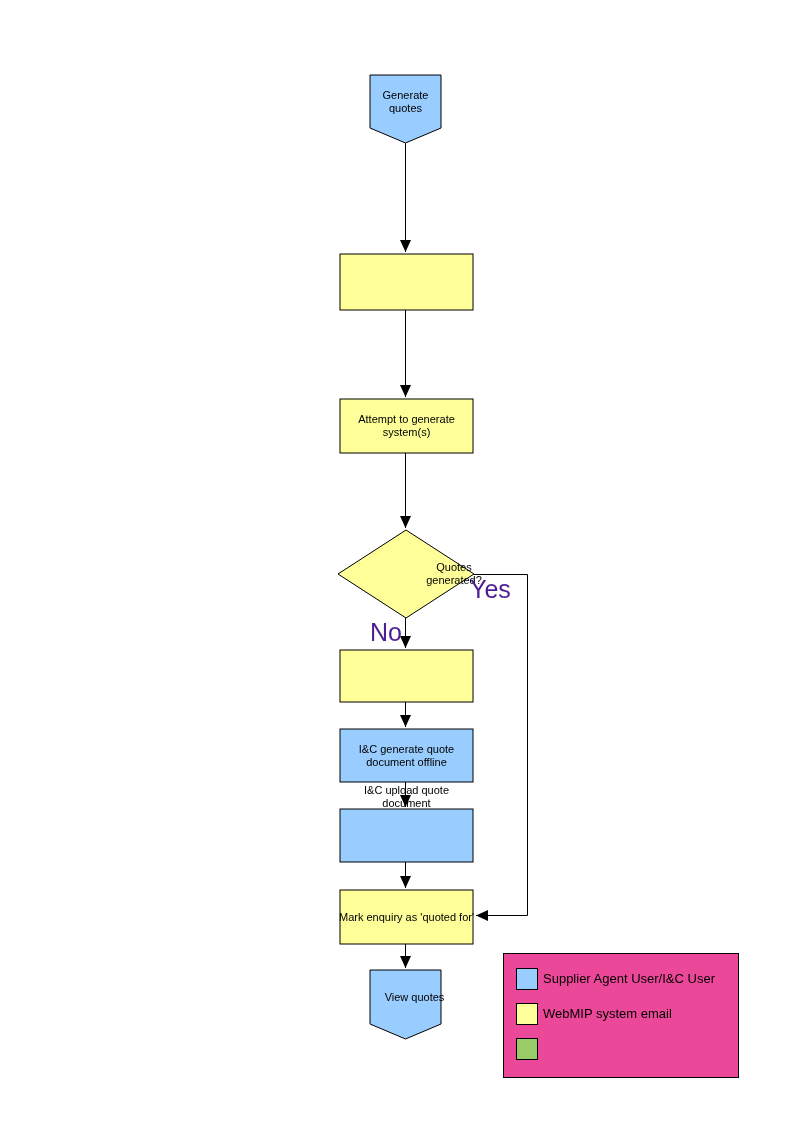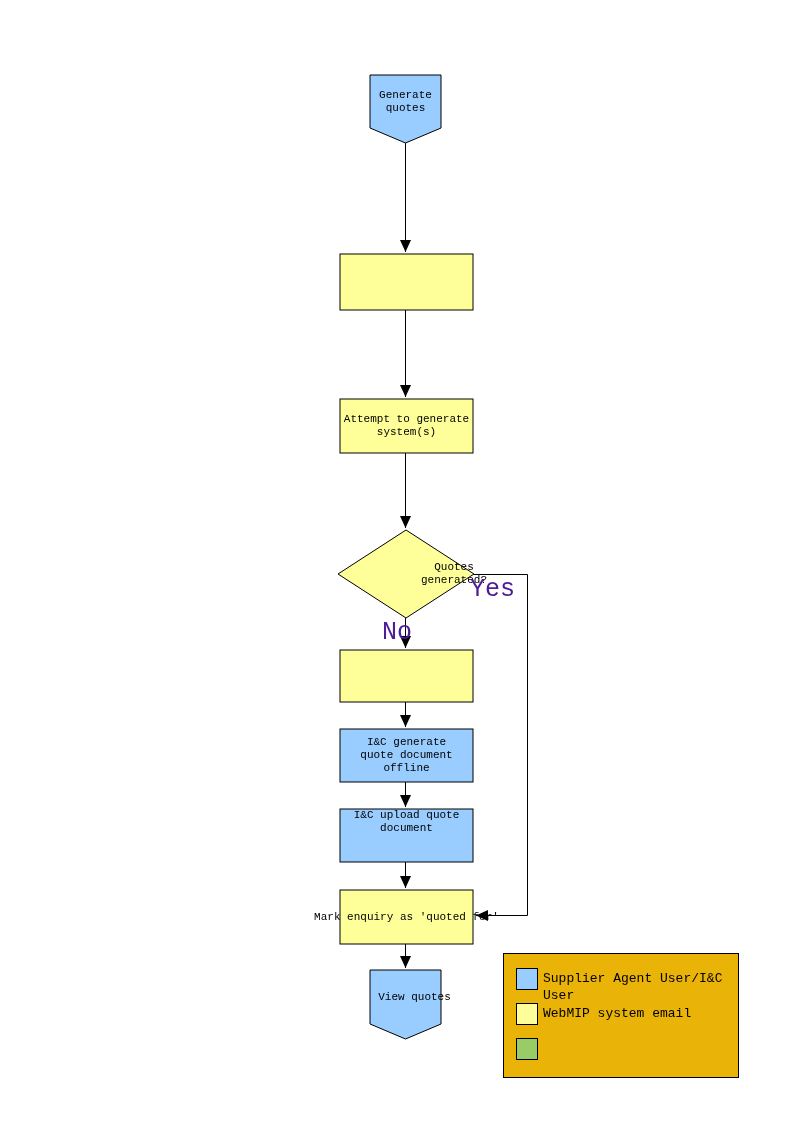--- a/index.html
+++ b/index.html
@@ -1,21 +1,21 @@
 <!DOCTYPE html>
 <html><head>
 <meta charset="utf-8">
 <style>
   html, body { margin: 0; padding: 0; background: #ffffff; }
   #page {
     position: relative;
     width: 794px;
     height: 1123px;
     background: #ffffff;
-    font-family: Liberation Mono, monospace;
+    font-family: Liberation Sans, sans-serif;
     color: #000;
     overflow: hidden;
   }
   #flow-svg { position: absolute; left: 0; top: 0; }
   .lbl {
     position: absolute;
     display: flex;
     align-items: center;
     justify-content: center;
     text-align: center;
@@ -30,21 +30,21 @@
     color: #4c1d95;
   }
   .nowrap { white-space: nowrap; }
   #legend {
     position: absolute;
     left: 503px;
     top: 953px;
     width: 236px;
     height: 125px;
     border: 1px solid #000;
-    background: #eab308;
+    background: #ec4899;
     box-sizing: border-box;
   }
   .legend-swatch { position: absolute; left: 12px; }
   .legend-label {
     position: absolute;
     left: 39px;
     width: 192px;
     font-size: 13px;
     line-height: 17px;
   }
@@ -81,26 +81,26 @@
     <rect x="340" y="729" width="133" height="53" stroke="#000" stroke-width="1" fill="#99CCFF"></rect>
     <rect x="340" y="809" width="133" height="53" stroke="#000" stroke-width="1" fill="#99CCFF"></rect>
     <rect x="340" y="890" width="133" height="54" stroke="#000" stroke-width="1" fill="#FFFF99"></rect>
     <polygon points="370,970 441,970 441,1024 405.5,1039 370,1024" stroke="#000" stroke-width="1" fill="#99CCFF"></polygon>
   </svg>
 
   <div class="lbl" style="left:369px; top:75px; width:73px; height:53px;">Generate quotes</div>
   <div class="lbl" style="left:340px; top:399px; width:133px; height:54px;">Attempt to generate system(s)</div>
   <div class="lbl" style="left:371px; top:530px; width:70px; height:88px;margin-left:48px;">Quotes generated?</div>
   <div class="lbl" style="left:352px; top:729px; width:109px; height:53px;">I&amp;C generate quote document offline</div>
-  <div class="lbl" style="left:352px; top:786px; width:109px; height:71px;">I&amp;C upload quote document</div>
+  <div class="lbl" style="left:352px; top:761px; width:109px; height:71px;">I&amp;C upload quote document</div>
   <div class="lbl nowrap" style="left:340px; top:890px; width:133px; height:54px;">Mark enquiry as 'quoted for'</div>
   <div class="lbl" style="left:369px; top:970px; width:91px; height:55px;">View quotes</div>
 
   <div class="branch-lbl" style="left:470px; top:576px;">Yes</div>
-  <div class="branch-lbl" style="left:382px; top:619px;">No</div>
+  <div class="branch-lbl" style="left:370px; top:619px;">No</div>
 
   <div id="legend">
     <svg class="legend-swatch" style="top:14px;" width="22" height="22">
       <rect x="0.5" y="0.5" width="21" height="21" stroke="#000" stroke-width="1" fill="#99CCFF"></rect>
     </svg>
     <div class="legend-label" style="top:16px;">Supplier Agent User/I&amp;C User</div>
 
     <svg class="legend-swatch" style="top:49px;" width="22" height="22">
       <rect x="0.5" y="0.5" width="21" height="21" stroke="#000" stroke-width="1" fill="#FFFF99"></rect>
     </svg>

